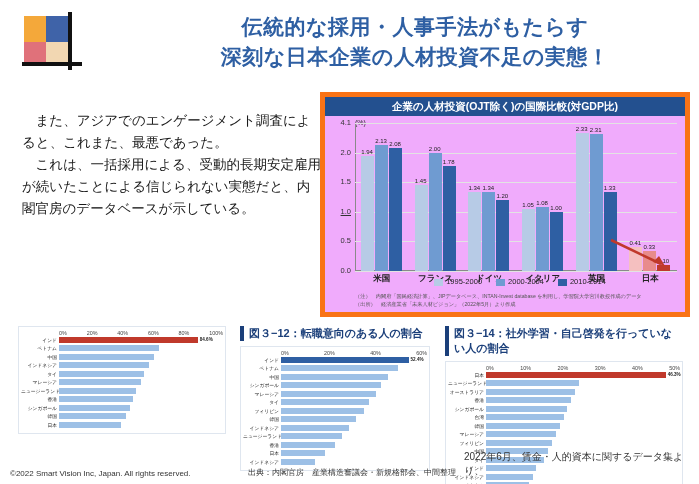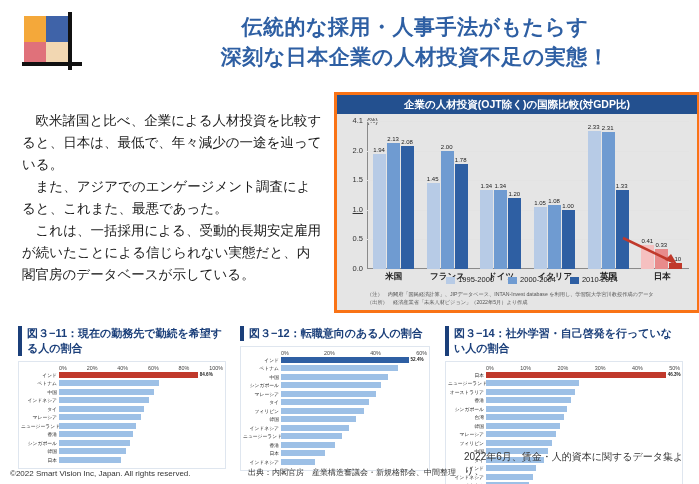--- a/index.html
+++ b/index.html
@@ -25,22 +25,22 @@
 
   
   .lead{
     position:absolute;left:22px;top:110px;width:300px;
     font-size:13.5px;line-height:22px;color:#1a1a1a;
   }
   .lead p{margin:0;text-indent:1em;}
 
   
   .chart-panel{
-    position:absolute;left:334px;top:92px;width:360px;height:215px;
-    border:3px solid #f97316;background:#e5e5e5;
+    position:absolute;left:320px;top:92px;width:360px;height:215px;
+    border:5px solid #f97316;background:#f0abfc;
   }
   .chart-title{
     position:absolute;left:0;top:0;width:100%;height:19px;
     background:#23508f;color:#fff;font-size:10.5px;font-weight:bold;
     display:flex;align-items:center;justify-content:center;
   }
   .plot{position:absolute;left:30px;top:26px;right:8px;height:148px;}
   .yunit{position:absolute;left:30px;top:22px;font-size:7px;color:#333;}
   .gridline{position:absolute;left:0;right:0;border-top:1px solid #e3e3e3;}
   .ytick{position:absolute;left:-24px;width:20px;text-align:right;font-size:7.5px;color:#333;transform:translateY(-5px);}
@@ -99,21 +99,20 @@
   <div class="c" style="left:44px;top:-4px;width:4px;height:58px;background:#111;"></div>
   <div class="c" style="left:-2px;top:46px;width:60px;height:4px;background:#111;"></div>
 </div>
 
 <div class="title">
   <div>伝統的な採用・人事手法がもたらす</div>
   <div>深刻な日本企業の人材投資不足の実態！</div>
 </div>
 
 <div class="lead">
-  <p>欧米諸国と比べ、企業による人材投資を比較すると、日本は、最低で、年々減少の一途を辿っている。</p>
   <p>また、アジアでのエンゲージメント調査によると、これまた、最悪であった。</p>
   <p>これは、一括採用による、受動的長期安定雇用が続いたことによる信じられない実態だと、内閣官房のデータベースが示している。</p>
 </div>
 
 <div class="chart-panel">
   <div class="chart-title">企業の人材投資(OJT除く)の国際比較(対GDP比)</div>
   <div class="yunit">(%)</div>
   <div class="plot" id="plot">
     <div class="axis-y"></div>
     <div class="axis-x"></div>
@@ -193,21 +192,20 @@
     <div>（注）　内閣府「国民経済計算」、JIPデータベース、INTAN-Invest database を利用し、学習院大学宮川教授作成のデータ</div>
     <div>（出所）　経済産業省「未来人材ビジョン」（2022年5月）より作成</div>
   </div>
   <svg class="arrow" viewBox="0 0 62 30">
     <path d="M2 2 L52 26" stroke="#c0392b" stroke-width="2.5" fill="none"></path>
     <path d="M56 28 L44 24 L50 18 Z" fill="#c0392b"></path>
   </svg>
 </div>
 
 <div class="panel p1">
-  <div class="p-title">図３−11：現在の勤務先で勤続を希望する人の割合</div>
   <div class="mini" id="mini0">
       <div class="hdr">
         <span>0%</span>
         <span>20%</span>
         <span>40%</span>
         <span>60%</span>
         <span>80%</span>
         <span>100%</span>
       </div>
       <div class="row">

